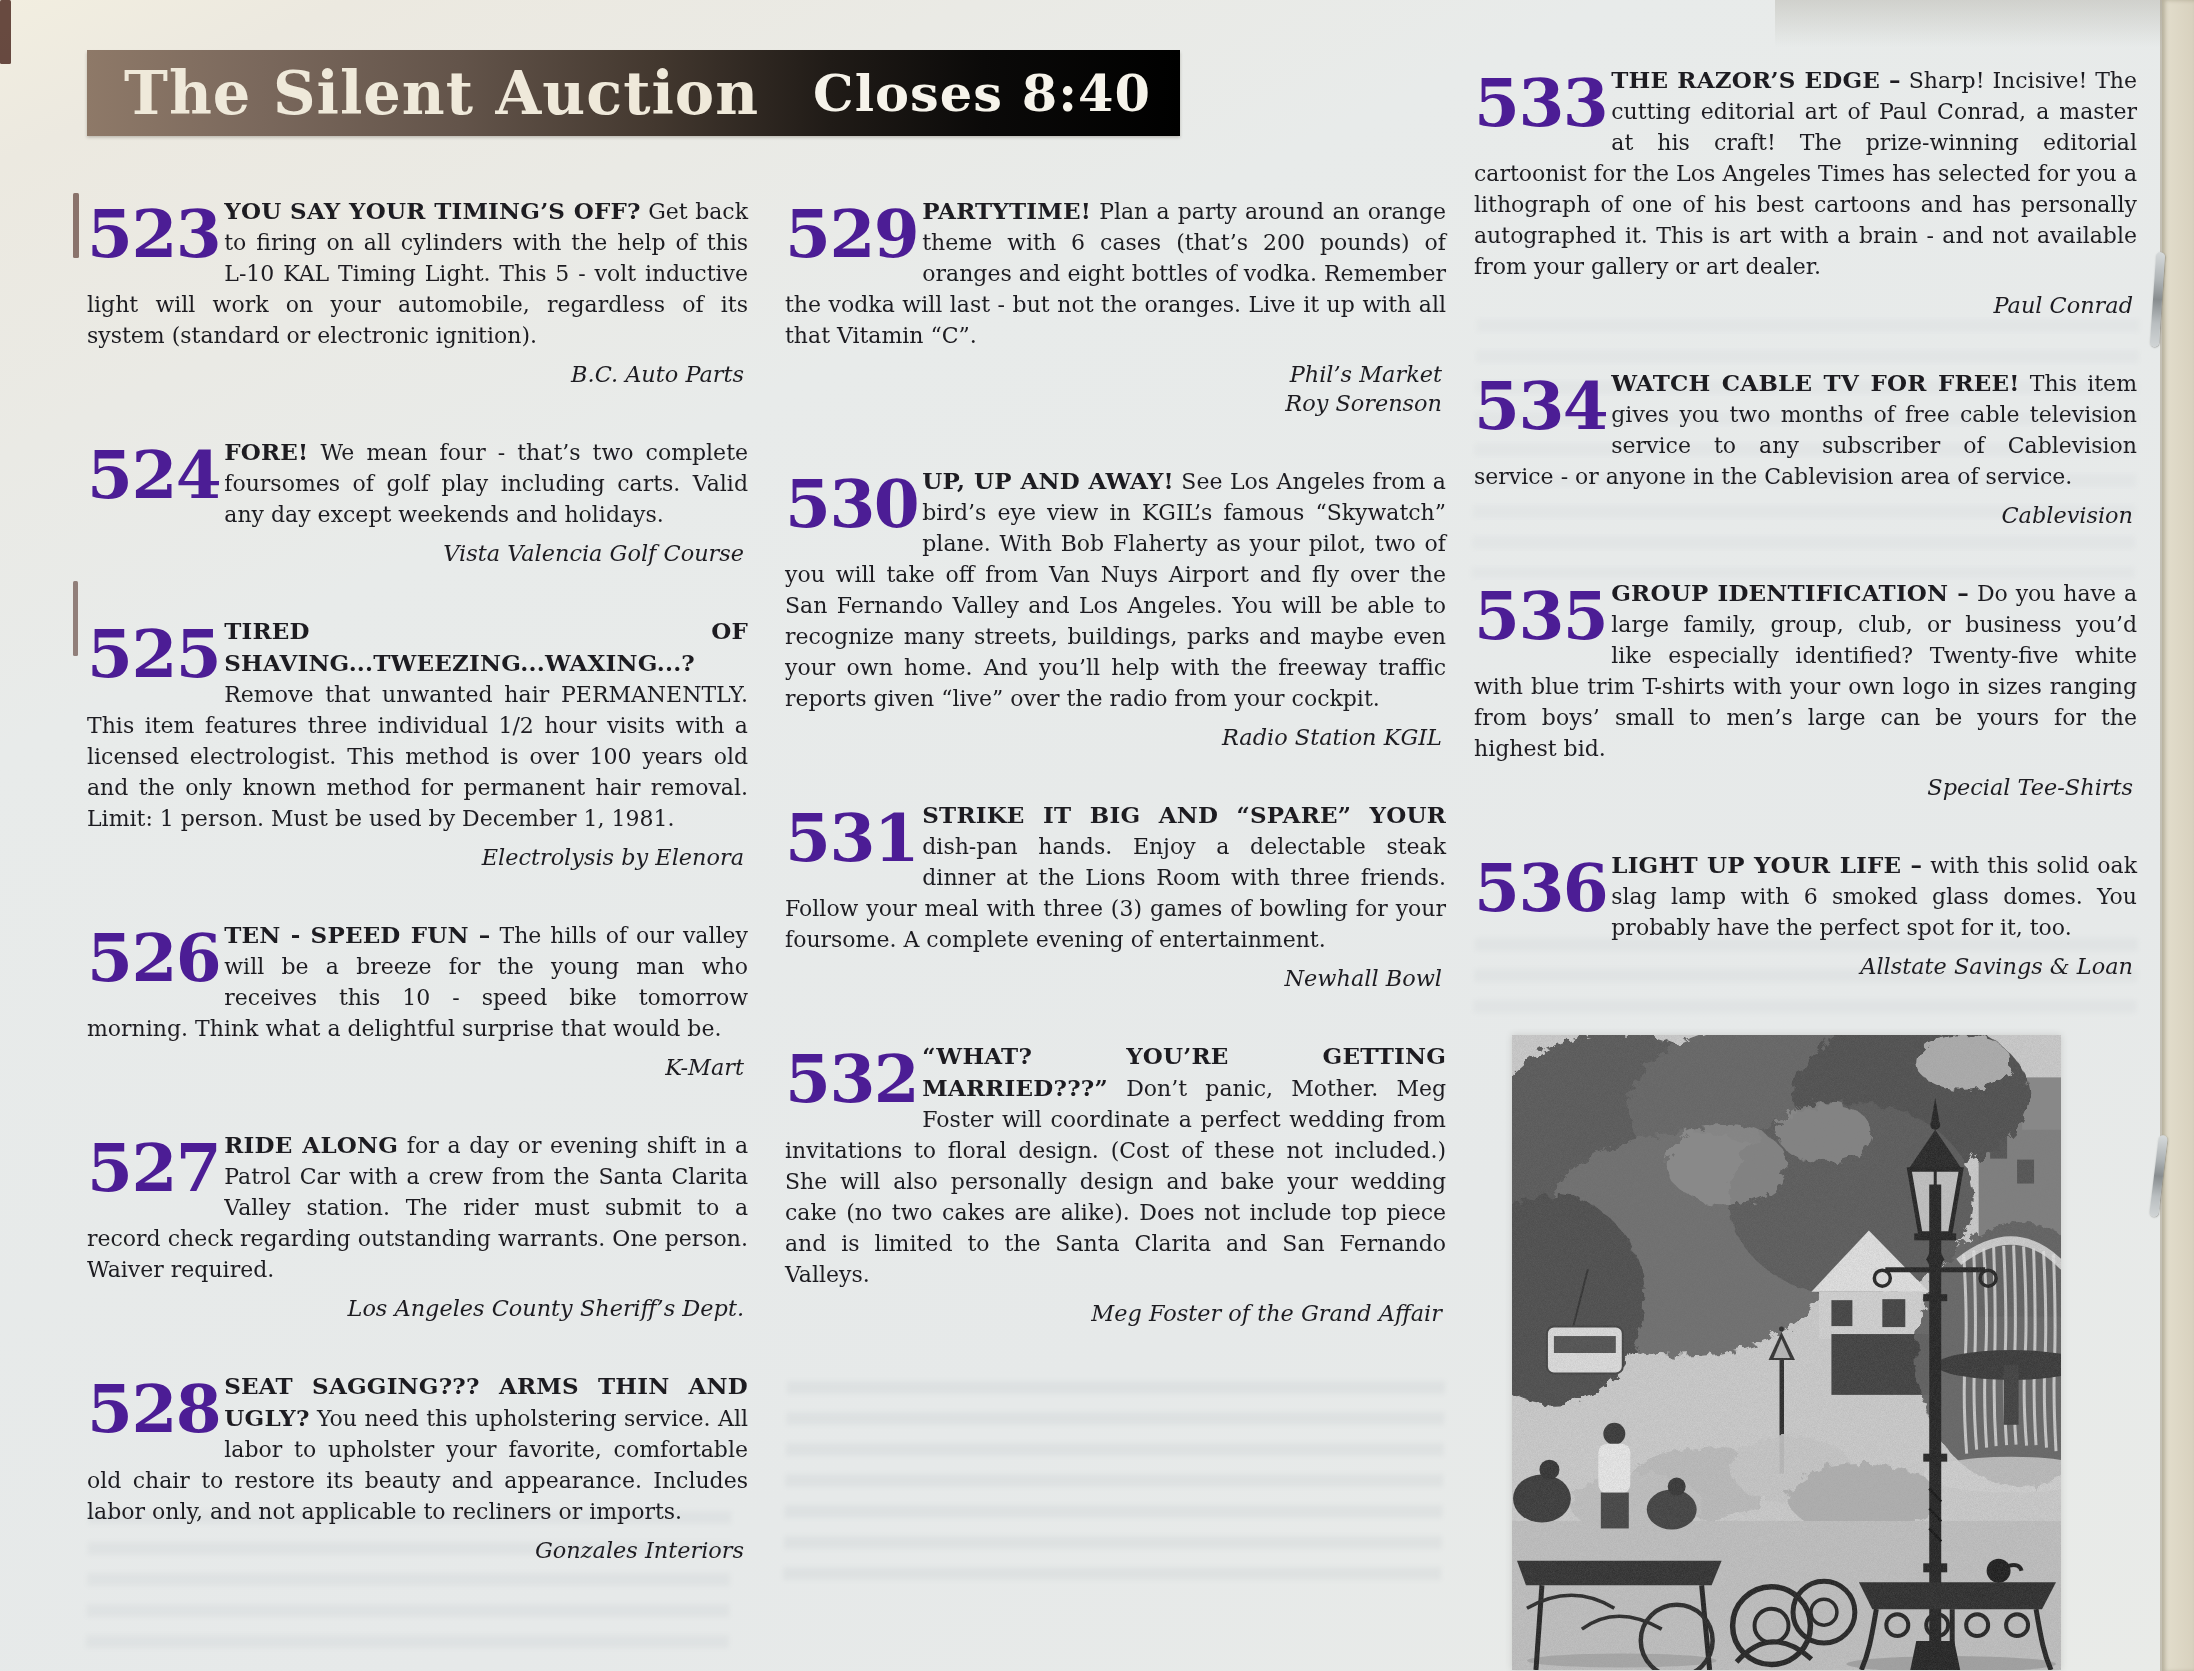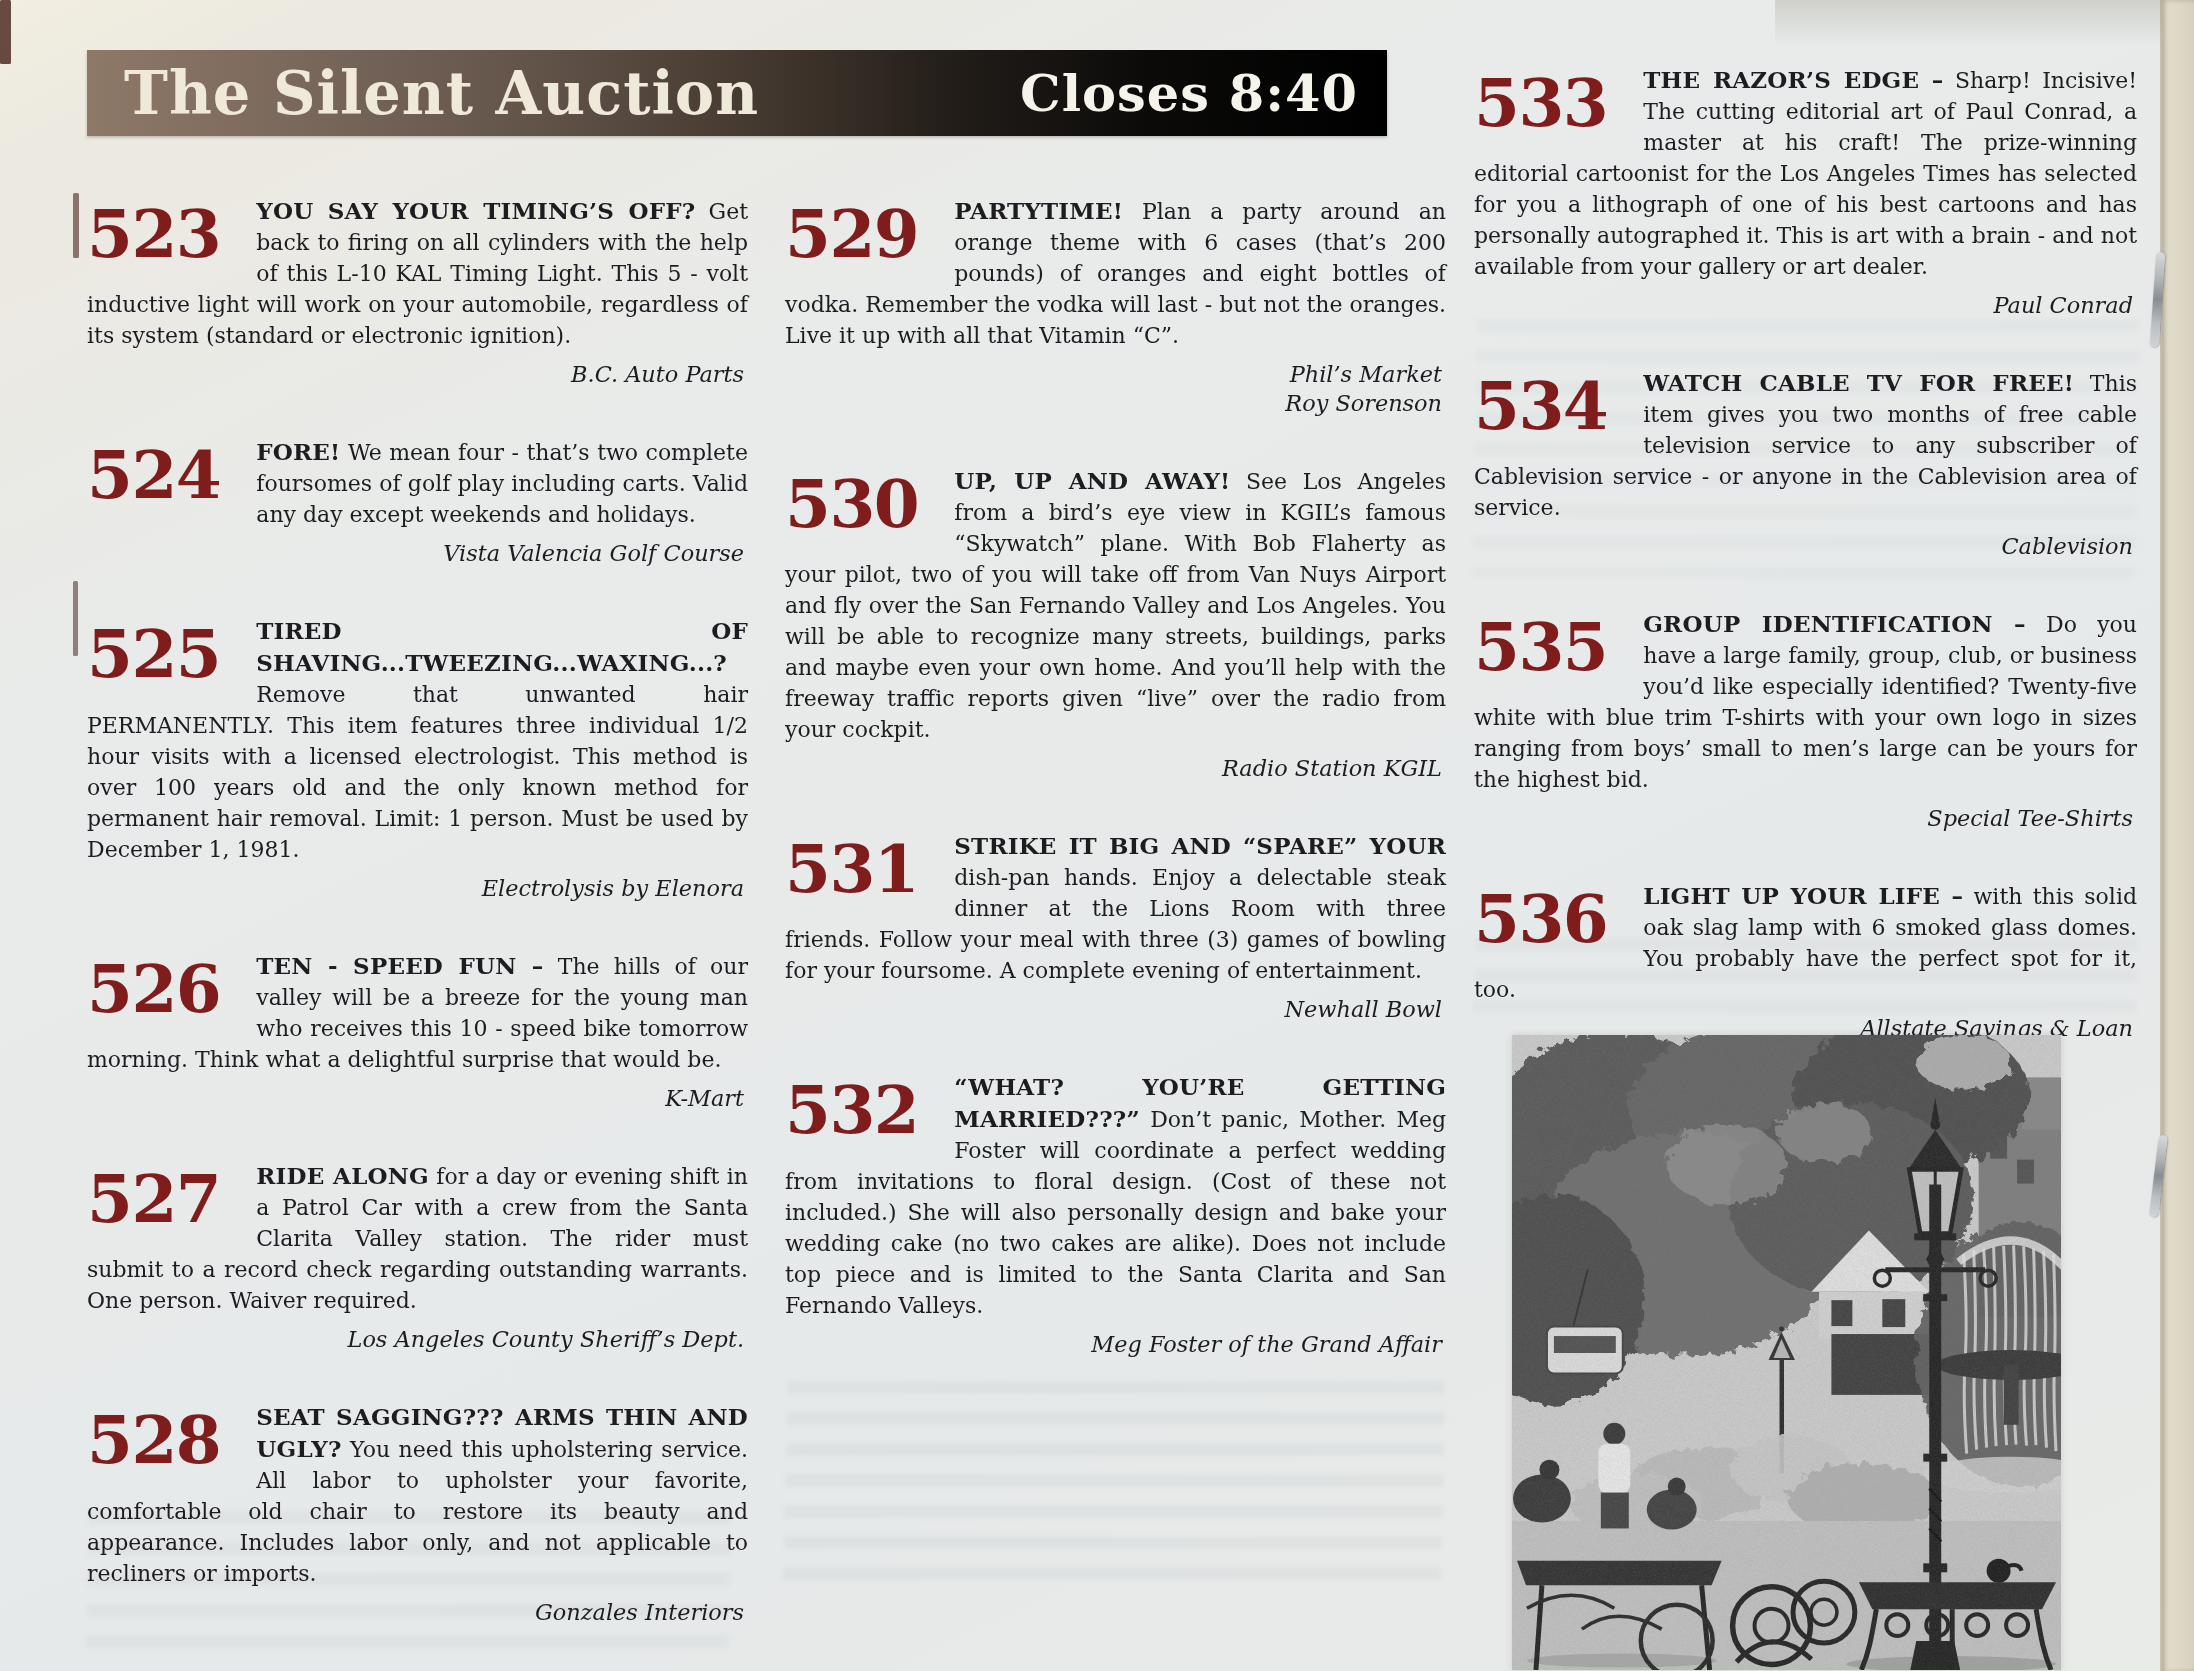--- a/index.html
+++ b/index.html
@@ -5,40 +5,40 @@
   html, body { margin:0; padding:0; }
   body {
     width:2194px; height:1672px; overflow:hidden; position:relative;
     font-family:"DejaVu Serif","Liberation Serif",serif;
     background:linear-gradient(155deg,#f2eee0 0%,#ece9e0 6%,#e8ebea 28%,#e6e9e9 70%,#e9ebe8 100%);
   }
   .page { position:absolute; inset:0; }
 
   
   .banner {
-    position:absolute; left:87px; top:50px; width:1300px; height:86px;
+    position:absolute; left:87px; top:50px; width:1093px; height:86px;
     background:linear-gradient(90deg,#8e7968 0%,#7a685c 16%,#63544a 34%,#43382f 52%,#201b17 68%,#0b0a09 82%,#000 100%);
     display:flex; justify-content:space-between; align-items:center;
     padding:0 29px 0 37px; box-sizing:border-box;
     box-shadow:0 1.5px 3px rgba(40,30,20,.25);
   }
   .banner-title  { font-size:59px; font-weight:bold; color:#efe9da; letter-spacing:1px; white-space:nowrap; }
   .banner-closes { font-size:51px; font-weight:bold; color:#f6f3ea; letter-spacing:1px; white-space:nowrap; }
 
   
   .col { position:absolute; z-index:2; }
   .col1 { left:87px;  top:195px; width:661px; }
   .col2 { left:785px; top:195px; width:661px; }
   .col3 { left:1474px; top:64px; width:663px; }
 
   .item { margin-bottom:47px; }
   .item::after { content:""; display:block; clear:both; }
   .num {
     float:left; font-weight:bold; font-size:66px; line-height:1;
-    letter-spacing:-1.5px; margin:6px 36px 3px 0; color:#7f1d1d;
+    letter-spacing:-1.5px; margin:6px 4px 3px 0; color:#4c1d95;
   }
   .body {
     margin:0; font-size:22px; line-height:31px; text-align:justify;
     color:#1d1c21; text-justify:inter-word;
   }
   .hl { font-weight:bold; font-size:23px; letter-spacing:0.2px; }
   .attr {
     font-style:italic; text-align:right; font-size:22.4px; line-height:29px;
     margin-top:9px; padding-right:4px; color:#1d1c21;
   }

